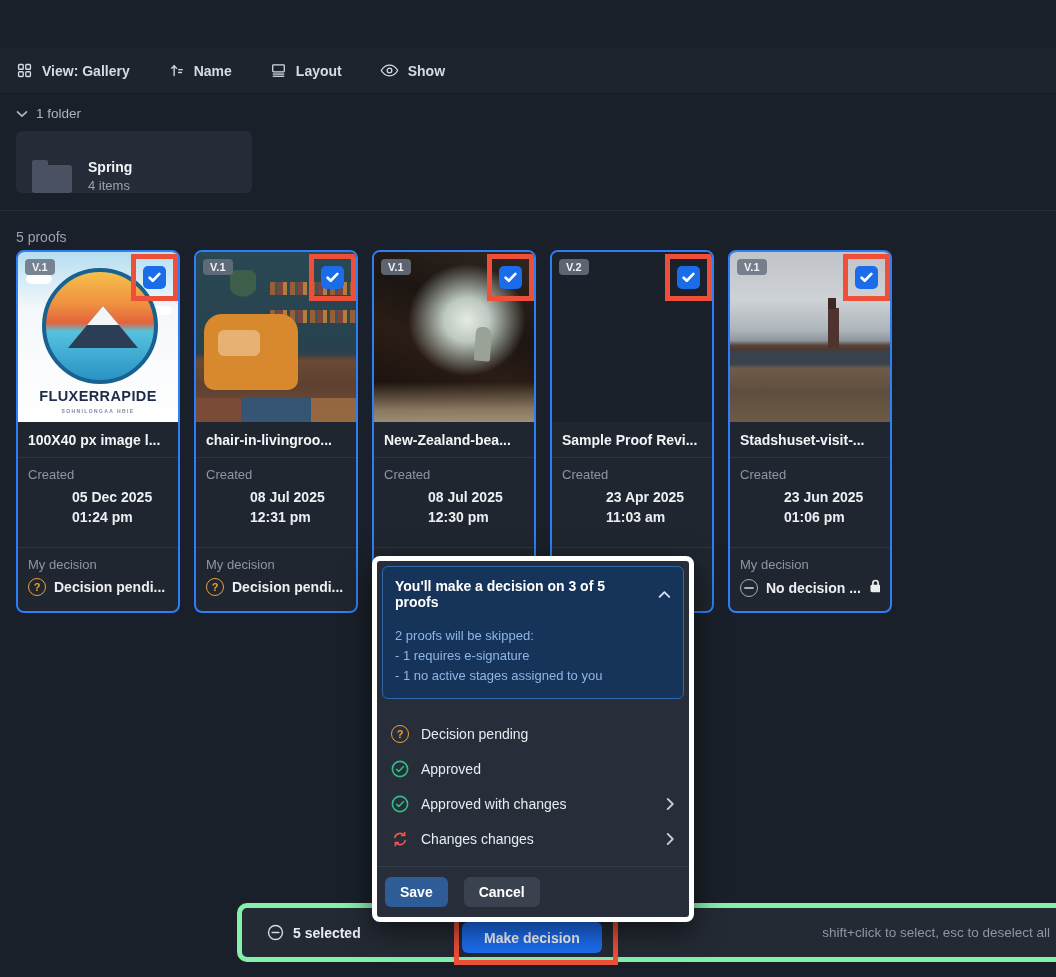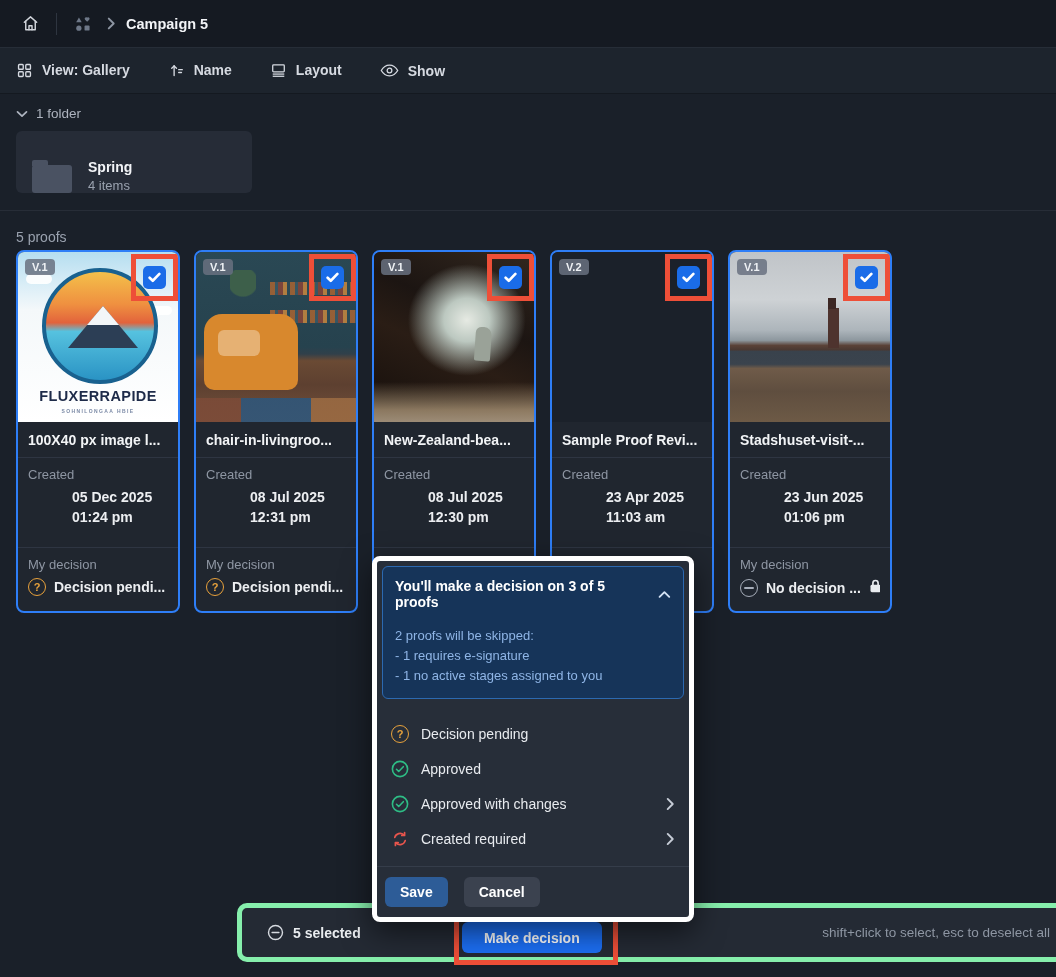--- a/index.html
+++ b/index.html
@@ -9,21 +9,21 @@
 
   
   .topbar { position:absolute; left:0; top:0; width:1056px; height:48px; background:#151a22; border-bottom:1px solid #262d37; display:flex; align-items:center; padding:0 16px; }
   .tb-icon { display:flex; align-items:center; justify-content:center; width:28px; height:28px; border-radius:5px; cursor:pointer; }
   .tb-divider { width:1px; height:22px; background:#2e3540; margin:0 12px; }
   .crumb-chev { margin:0 10px; display:flex; }
   .crumb-title { font-size:14.5px; font-weight:700; color:#f2f4f7; }
 
   
   .toolbar { position:absolute; left:0; top:48px; width:1056px; height:46px; background:#1d242d; border-bottom:1px solid #141920; display:flex; align-items:center; padding:0 16px; gap:38px; }
-  .tool-item { display:flex; gap:9px; font-size:14px; font-weight:600; color:#d6dae1; cursor:pointer; }
+  .tool-item { display:flex; align-items:center; gap:9px; font-size:14px; font-weight:600; color:#d6dae1; cursor:pointer; }
 
   
   .folder-label-row { position:absolute; left:16px; top:106px; display:flex; align-items:center; gap:8px; font-size:13.5px; color:#aeb4bf; cursor:pointer; }
   .folder-card { position:absolute; left:16px; top:131px; width:236px; height:62px; background:#262c37; border-radius:6px; display:flex; align-items:flex-end; padding:0 16px; gap:16px; cursor:pointer; }
   .folder-glyph { position:relative; width:40px; height:28px; background:#4a5262; border-radius:3px; }
   .folder-glyph:before { content:""; position:absolute; top:-5px; left:0; width:16px; height:6px; background:#4a5262; border-radius:2px 2px 0 0; }
   .folder-name { font-size:14px; font-weight:700; color:#f2f4f7; margin-bottom:3px; }
   .folder-items { font-size:13px; color:#9aa2af; }
   .section-divider { position:absolute; left:0; top:210px; width:1056px; height:1px; background:#272d37; }
   .proofs-label { position:absolute; left:16px; top:229px; font-size:14px; color:#9aa2af; }
@@ -97,44 +97,20 @@
   .bb-left { position:absolute; left:25px; top:0; height:100%; display:flex; align-items:center; gap:9px; font-size:14px; font-weight:600; color:#e9ecef; }
   .bb-btn { position:absolute; left:220px; top:14px; height:31px; background:#1c6ef2; border:none; border-radius:6px; color:#ffffff; font-family:inherit; font-size:14px; font-weight:700; padding:0 22px; cursor:pointer; }
   .bb-anno { position:absolute; left:212px; top:1px; width:164px; height:56px; border:5px solid #ee4f38; pointer-events:none; }
   .bb-hint { position:absolute; right:25px; top:0; height:100%; display:flex; align-items:center; font-size:13.5px; color:#8e96a3; }
 </style>
 </head>
 <body>
 
 <div class="screen">
 
-  <div class="topbar">
-    <span class="tb-icon">
-      <svg width="19" height="19" viewBox="0 0 20 20" fill="none" stroke="#d2d6dc" stroke-width="1.5" stroke-linecap="round" stroke-linejoin="round">
-          <path d="M3.5 8.6 10 3l6.5 5.6"></path>
-          <path d="M5 7.7v8.8h10V7.7"></path>
-          <path d="M8.4 16.5v-4.2h3.2v4.2"></path>
-        </svg>
-    </span>
-    <span class="tb-divider"></span>
-    <span class="tb-icon">
-      <svg width="18" height="18" viewBox="0 0 20 20" fill="#6e7888">
-          <path d="M5.5 2.8 8.6 8H2.4z"></path>
-          <path d="M14.6 3.1c1.4-1.5 3.7.5 2.3 2.1l-2.3 2.4-2.3-2.4c-1.4-1.6.9-3.6 2.3-2.1z"></path>
-          <circle cx="5.4" cy="14.6" r="2.9"></circle>
-          <rect x="11.7" y="11.7" width="5.6" height="5.6" rx="1"></rect>
-        </svg>
-    </span>
-    <span class="crumb-chev">
-      <svg width="9" height="13" viewBox="0 0 8 12" fill="none" stroke="#8e96a3" stroke-width="1.8" stroke-linecap="round" stroke-linejoin="round">
-          <path d="M1.5 1.5 6 6l-4.5 4.5"></path>
-        </svg>
-    </span>
-    <span class="crumb-title">Campaign 5</span>
-  </div>
 
   <div class="toolbar">
     <span class="tool-item">
       <svg width="17" height="17" viewBox="0 0 20 20" fill="none" stroke="#d6dae1" stroke-width="1.6">
           <rect x="3" y="3" width="5.5" height="5.5" rx="1"></rect>
           <rect x="11.5" y="3" width="5.5" height="5.5" rx="1"></rect>
           <rect x="3" y="11.5" width="5.5" height="5.5" rx="1"></rect>
           <rect x="11.5" y="11.5" width="5.5" height="5.5" rx="1"></rect>
         </svg>
       <span>View: Gallery</span>
@@ -366,21 +342,21 @@
             </svg>
           </span>
       </div>
       <div class="opt-row">
         <svg width="18" height="18" viewBox="0 0 18 18" fill="none" stroke="#e8554d" stroke-width="1.7" stroke-linecap="round" stroke-linejoin="round">
             <path d="M14.2 10.6a5.4 5.4 0 0 1-9 2.5"></path>
             <path d="M3.8 7.4a5.4 5.4 0 0 1 9-2.5"></path>
             <path d="M13.6 2.6v2.8h-2.8"></path>
             <path d="M4.4 15.4v-2.8h2.8"></path>
           </svg>
-        <span>Created required</span>
+        <span>Changes changes</span>
         <span class="opt-chev">
             <svg width="9" height="14" viewBox="0 0 8 12" fill="none" stroke="#c6ccd6" stroke-width="1.7" stroke-linecap="round" stroke-linejoin="round">
               <path d="M1.5 1.5 6 6l-4.5 4.5"></path>
             </svg>
           </span>
       </div>
     </div>
     <div class="popup-footer">
       <button class="btn btn-save">Save</button>
       <button class="btn btn-cancel">Cancel</button>

